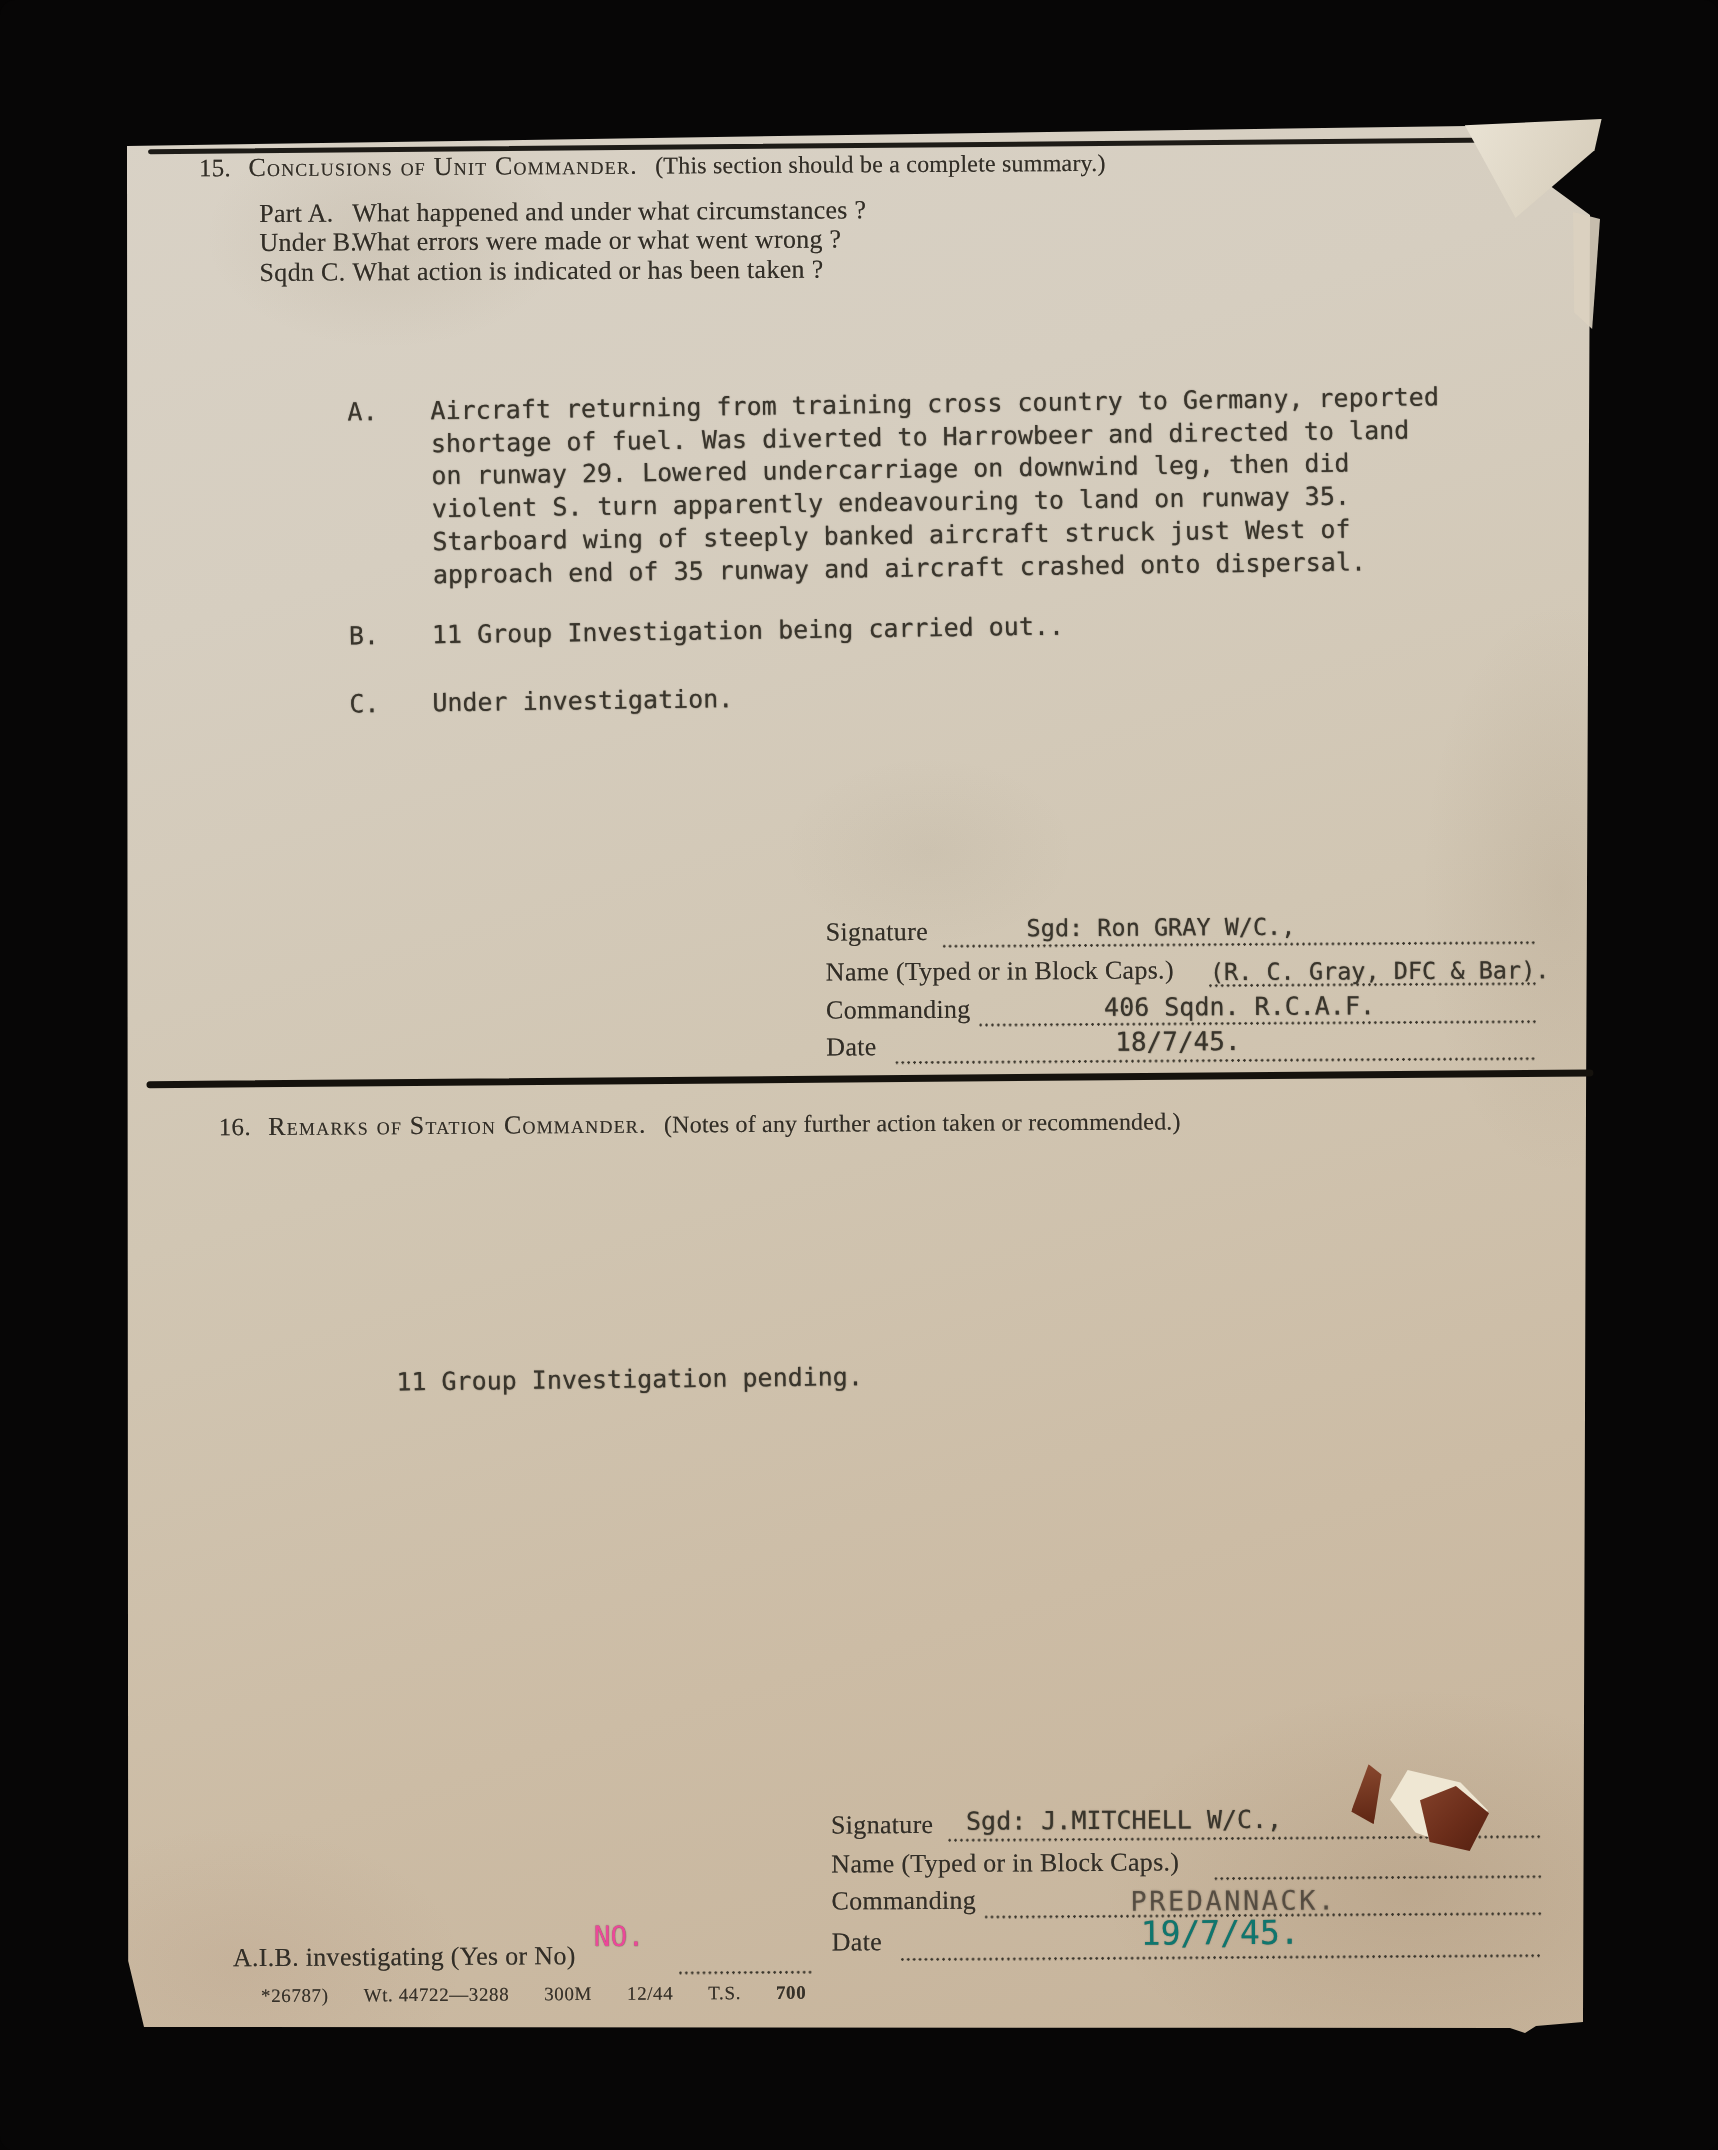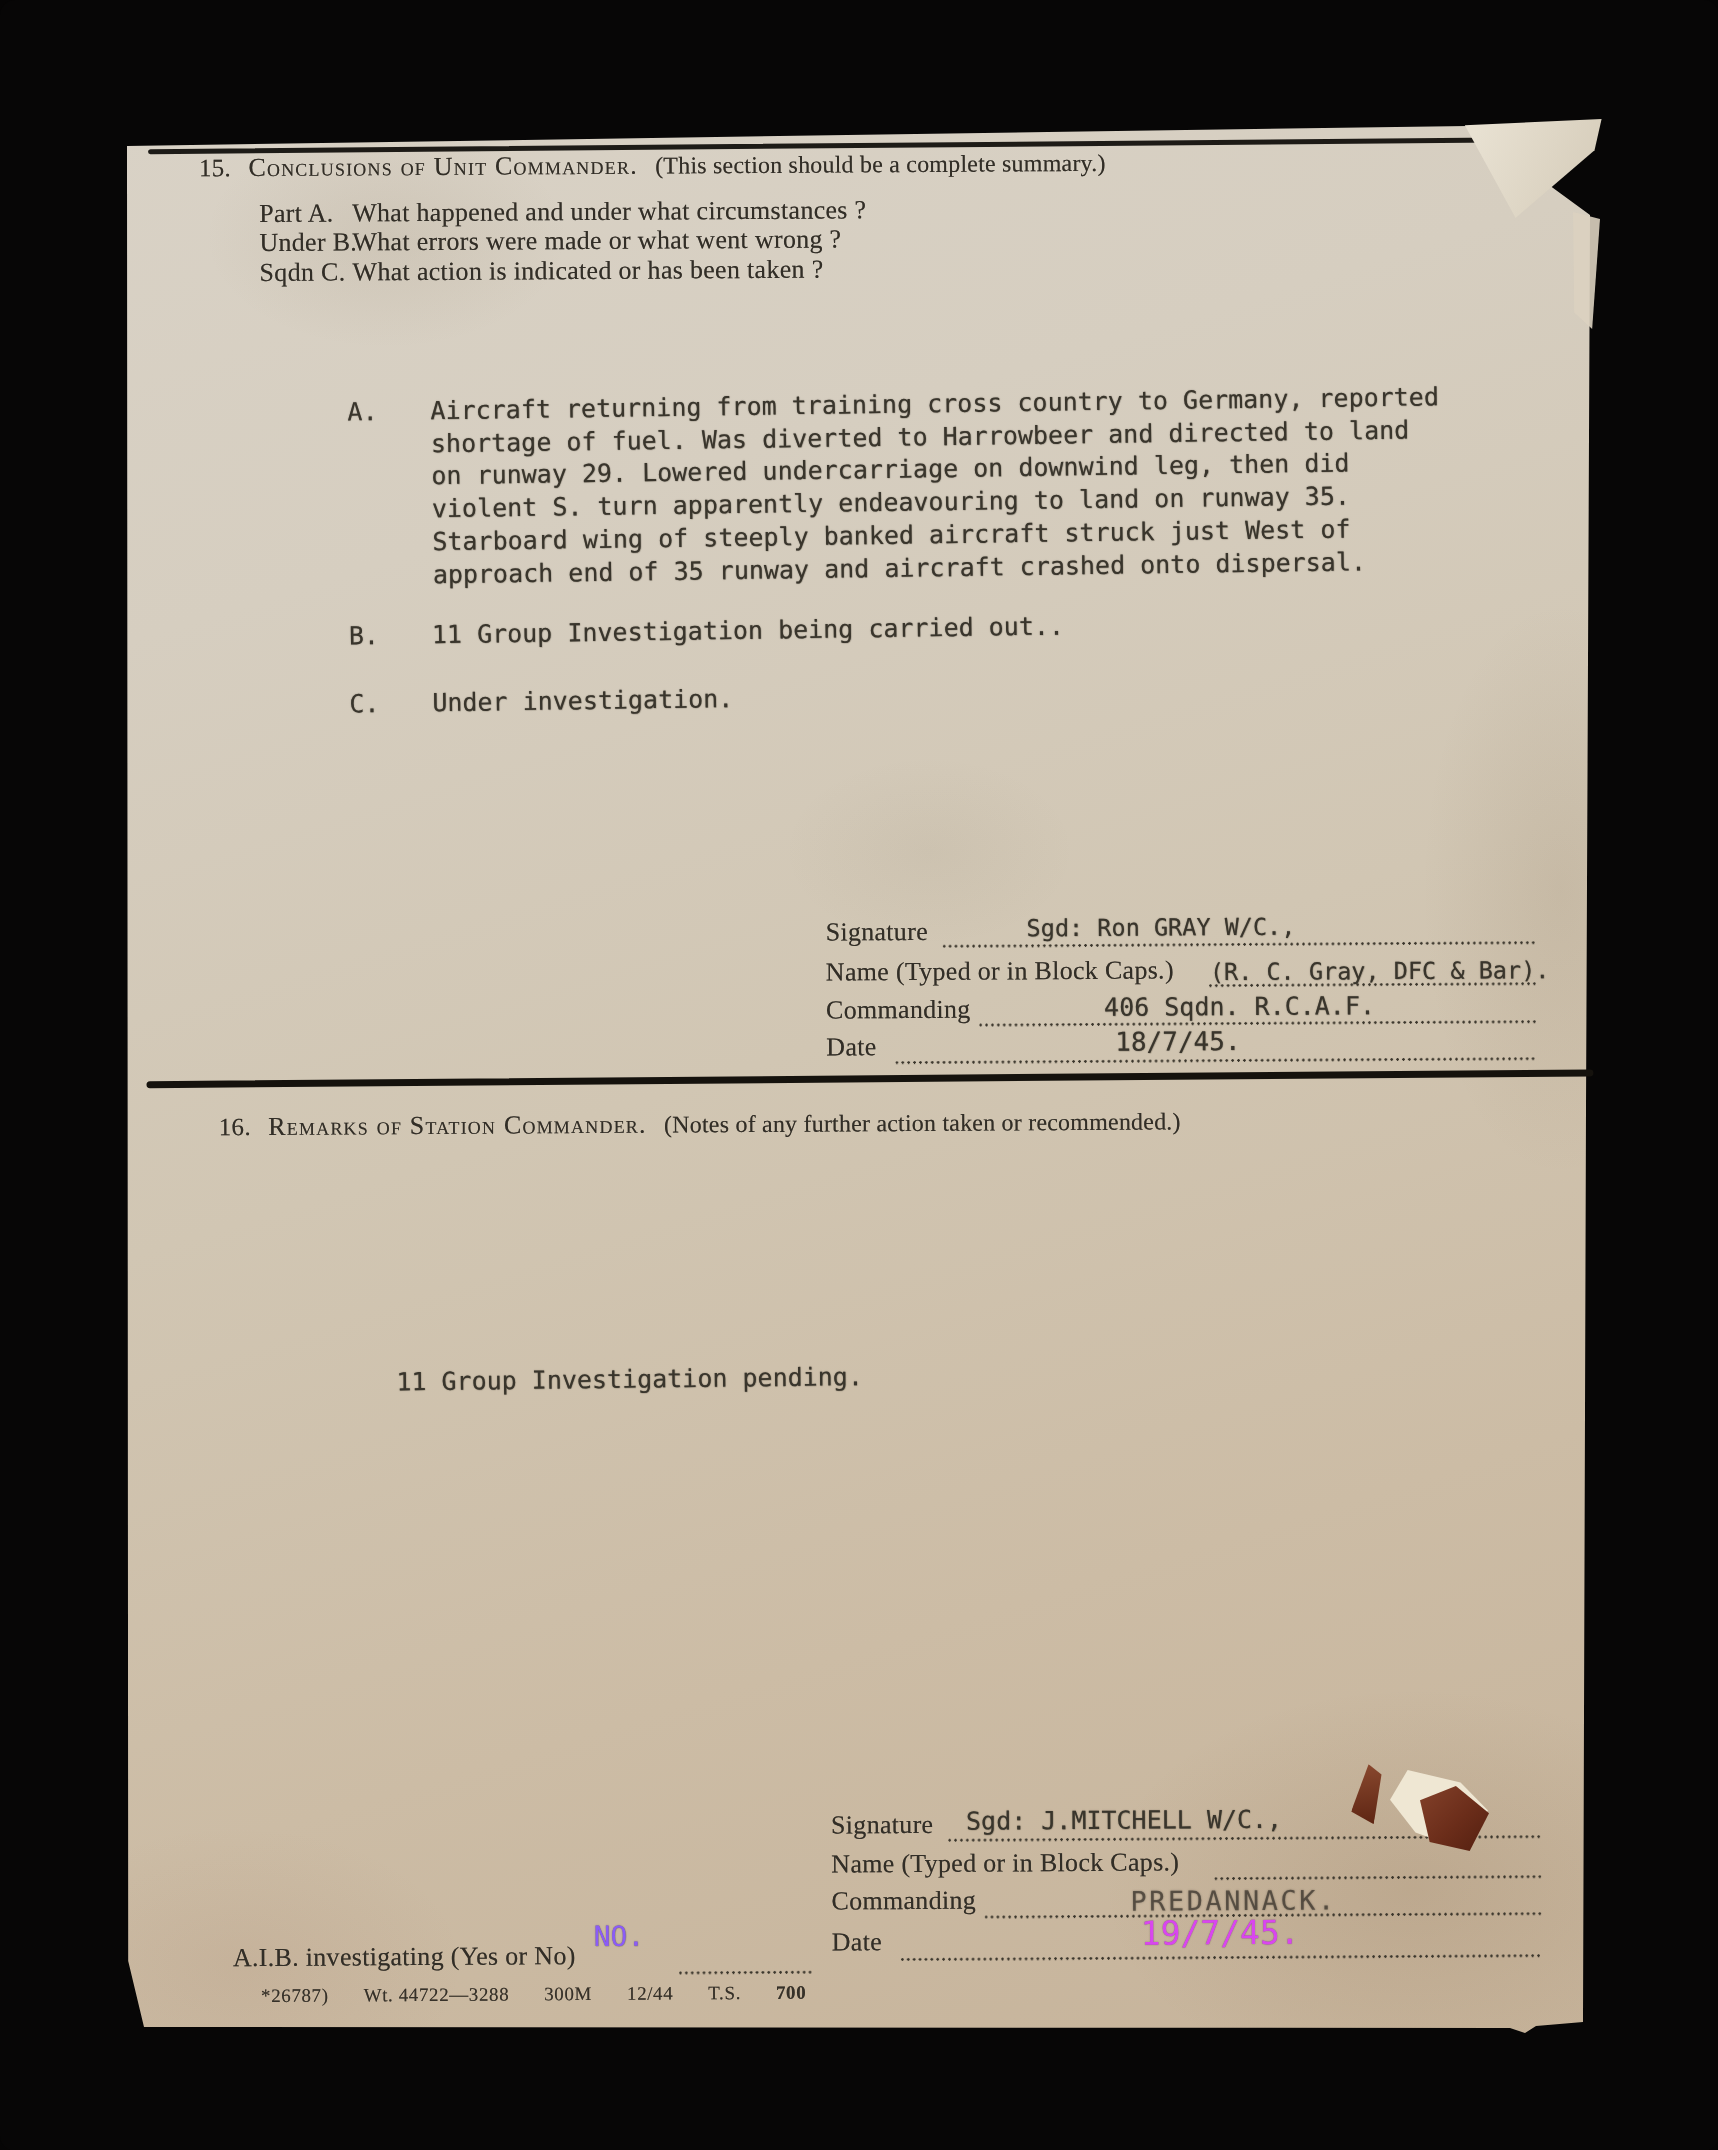--- a/index.html
+++ b/index.html
@@ -57,22 +57,22 @@
   .ans-label{position:absolute;left:0;top:0;font-family:"DejaVu Sans Mono", monospace;color:#39352c;
         font-size:25px;text-shadow:0 0 1.2px rgba(52,46,36,.6);}
   .ans-line{position:absolute;left:83px;font-family:"DejaVu Sans Mono", monospace;color:#39352c;
         font-size:25px;text-shadow:0 0 1.2px rgba(52,46,36,.6),0.6px 0.6px 0 rgba(52,46,36,.15);white-space:nowrap;}
   .dots{position:absolute;height:3.1px;
         background-image:radial-gradient(circle at 1.5px 1.5px,#3b362c 1.2px,rgba(0,0,0,0) 1.5px);
         background-size:5.9px 3.1px;background-repeat:repeat-x;}
   .divider{position:absolute;left:141px;top:1079px;width:1447px;height:6.8px;background:#15120d;
            border-radius:3.7px;transform:rotate(-0.12deg);}
   .faded{color:rgba(58,52,44,.66);text-shadow:0 0 1.9px rgba(58,52,44,.5);letter-spacing:2.5px;}
-  .big-date{font-size:33px;color:#d946ef;text-shadow:0 0 1.2px rgba(45,40,32,.55);}
-  .no-val{font-size:28px;color:#8b5cf6;}
+  .big-date{font-size:33px;color:#0f766e;text-shadow:0 0 1.2px rgba(45,40,32,.55);}
+  .no-val{font-size:28px;color:#ec4899;}
   .footer{position:absolute;left:250px;top:1985px;display:flex;gap:35px;font-size:19px;color:#363129;
           letter-spacing:0.6px;text-shadow:0 0 0.6px rgba(45,40,32,.5);}
   .footer .bold{font-weight:bold;}
 </style>
 </head>
 <body>
 
 <div class="canvas">
 
   <div class="under-sheet"></div>

